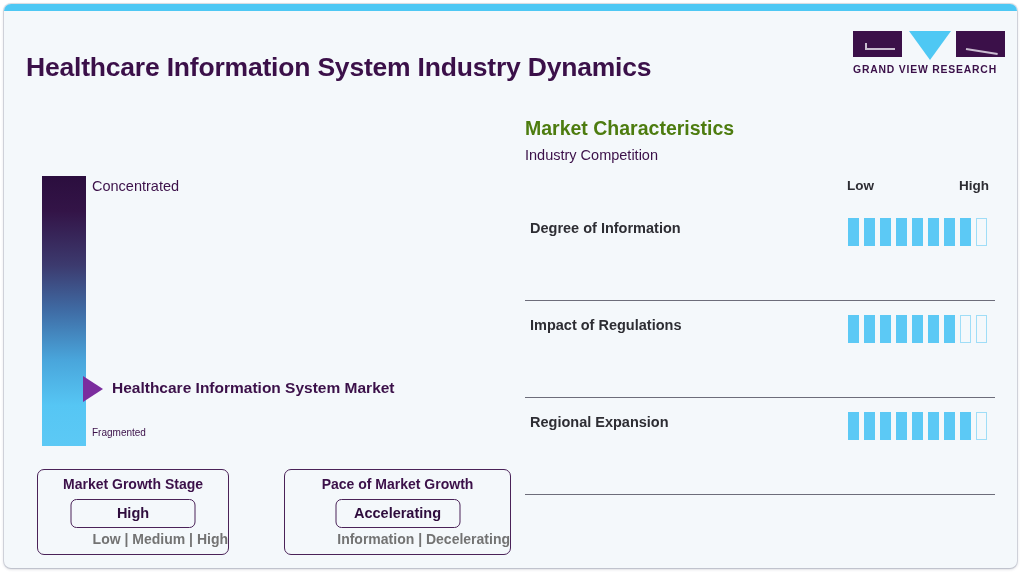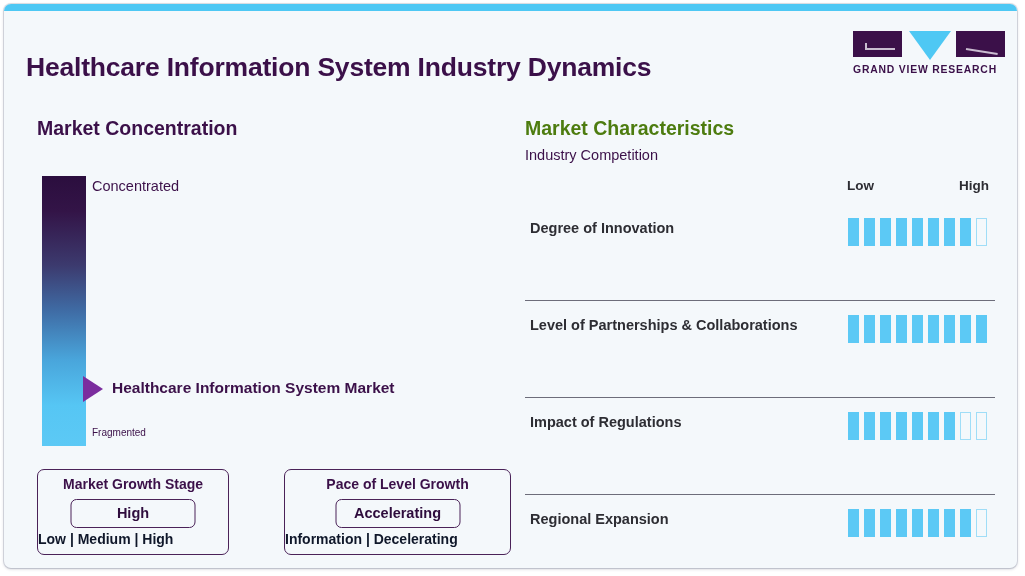--- a/index.html
+++ b/index.html
@@ -198,24 +198,24 @@
     font-weight: bold;
     color: #2e0c3d;
     background: #f4f8fb;
   }
   #growth-stage-value { width: 125px; }
   #growth-pace-value  { width: 125px; }
   .stat-scale {
     position: absolute;
     bottom: 7px;
     left: 0; right: 0;
-    text-align: left;
+    text-align: right;
     font-size: 14px;
     font-weight: bold;
-    color: #0f172a;
+    color: #737373;
   }
 
   
   #characteristics-heading {
     position: absolute;
     left: 521px;
     top: 113px;
     font-size: 19.5px;
     font-weight: bold;
     color: #4d7c0f;
@@ -299,71 +299,56 @@
       <div class="logo-box" id="logo-box-left"></div>
       <div class="logo-slash" id="logo-slash-left"></div>
       <div class="logo-slash" id="logo-slash-left-tick"></div>
       <div id="logo-triangle"></div>
       <div class="logo-box" id="logo-box-right"></div>
       <div class="logo-slash" id="logo-slash-right"></div>
     </div>
     <div id="logo-wordmark">GRAND VIEW RESEARCH</div>
   </div>
 
-  <div id="concentration-heading">Market Concentration</div>
   <div id="gradient-bar"></div>
   <div id="label-concentrated">Concentrated</div>
   <div id="label-fragmented">Fragmented</div>
   <div id="market-marker"></div>
   <div id="market-marker-label">Healthcare Information System Market</div>
 
   <div class="stat-box" id="growth-stage-box">
     <div class="stat-title">Market Growth Stage</div>
     <div class="stat-value-pill" id="growth-stage-value">High</div>
     <div class="stat-scale">Low | Medium | High</div>
   </div>
 
   <div class="stat-box" id="growth-pace-box">
-    <div class="stat-title">Pace of Level Growth</div>
+    <div class="stat-title">Pace of Market Growth</div>
     <div class="stat-value-pill" id="growth-pace-value">Accelerating</div>
     <div class="stat-scale">Information | Decelerating</div>
   </div>
 
   <div id="characteristics-heading">Market Characteristics</div>
   <div id="characteristics-sub">Industry Competition</div>
   <div id="scale-low">Low</div>
   <div id="scale-high">High</div>
 
   <div id="char-rows">
       <div class="char-row">
-        <div class="char-label">Degree of Innovation</div>
+        <div class="char-label">Degree of Information</div>
         <div class="char-meter">
           <div class="meter-seg filled"></div>
           <div class="meter-seg filled"></div>
           <div class="meter-seg filled"></div>
           <div class="meter-seg filled"></div>
           <div class="meter-seg filled"></div>
           <div class="meter-seg filled"></div>
           <div class="meter-seg filled"></div>
           <div class="meter-seg filled"></div>
           <div class="meter-seg empty"></div>
-        </div>
-      </div>
-      <div class="char-row">
-        <div class="char-label">Level of Partnerships &amp; Collaborations</div>
-        <div class="char-meter">
-          <div class="meter-seg filled"></div>
-          <div class="meter-seg filled"></div>
-          <div class="meter-seg filled"></div>
-          <div class="meter-seg filled"></div>
-          <div class="meter-seg filled"></div>
-          <div class="meter-seg filled"></div>
-          <div class="meter-seg filled"></div>
-          <div class="meter-seg filled"></div>
-          <div class="meter-seg filled"></div>
         </div>
       </div>
       <div class="char-row">
         <div class="char-label">Impact of Regulations</div>
         <div class="char-meter">
           <div class="meter-seg filled"></div>
           <div class="meter-seg filled"></div>
           <div class="meter-seg filled"></div>
           <div class="meter-seg filled"></div>
           <div class="meter-seg filled"></div>

